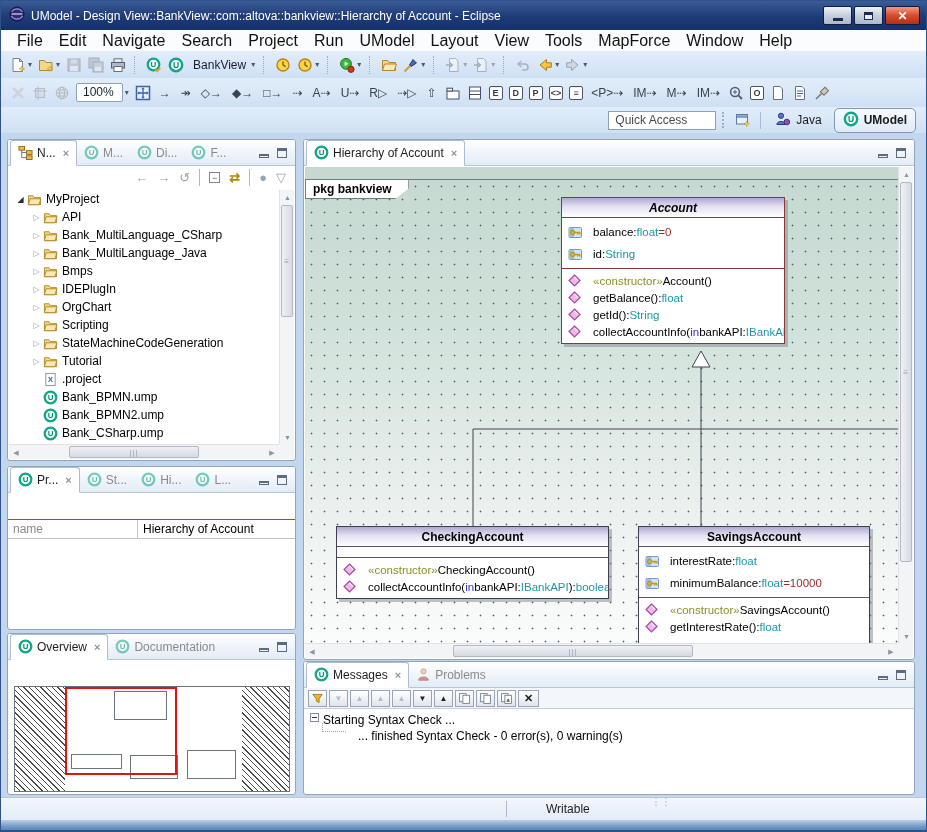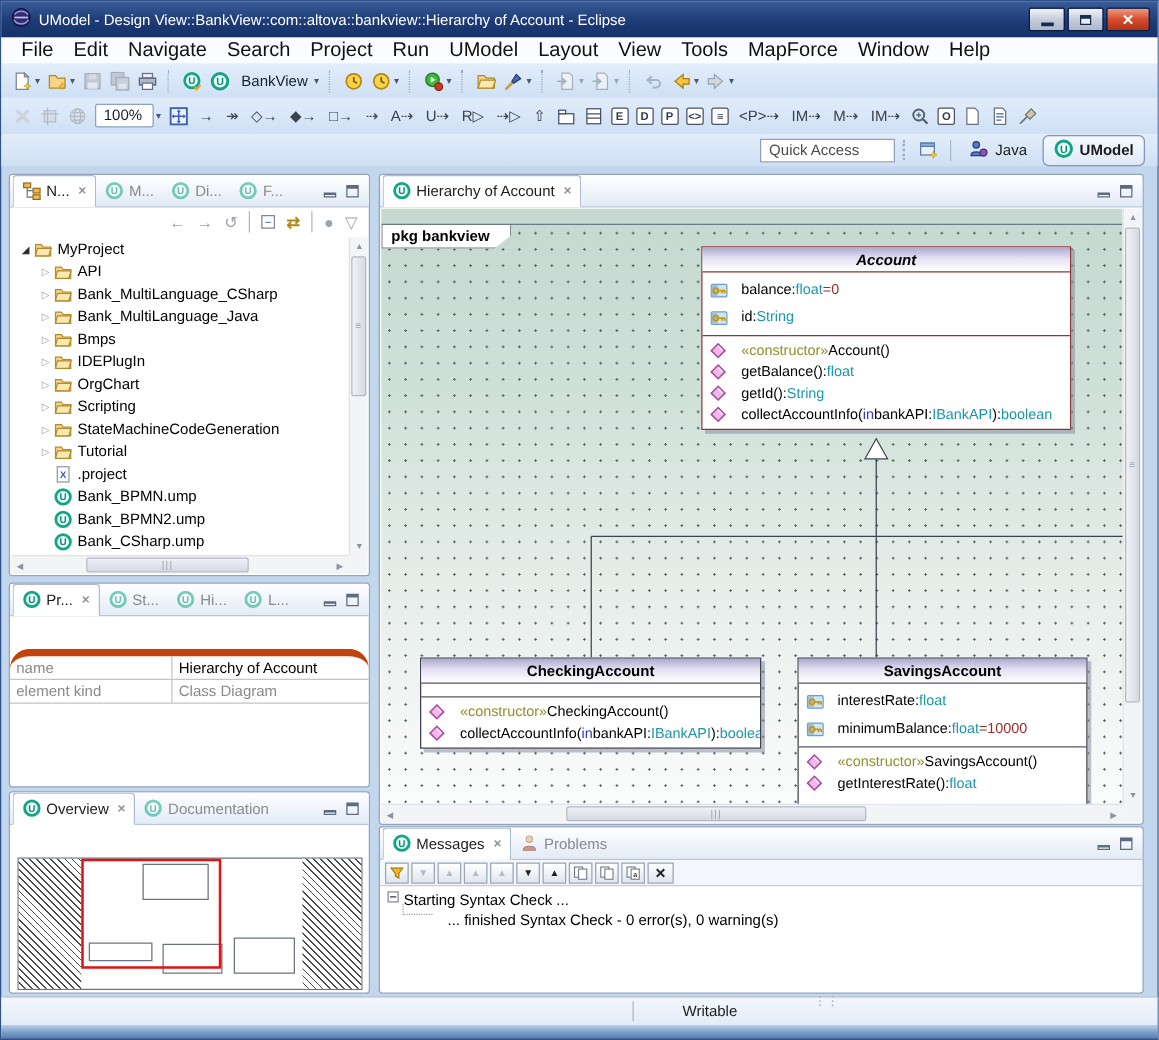--- a/index.html
+++ b/index.html
@@ -82,21 +82,21 @@
   
   .sbv { position:absolute; width:15px; background:#f3f4f6; border-left:1px solid #dfe2e8; }
   .sbh { position:absolute; height:15px; background:#f3f4f6; border-top:1px solid #dfe2e8; }
   .sbtn { position:absolute; width:15px; height:14px; color:#8b93a3; font-size:7px; display:flex; align-items:center; justify-content:center; }
   .sthumb { position:absolute; background:linear-gradient(90deg,#f0f1f4,#d5dae2); border:1px solid #b2b8c4; border-radius:2px; }
   .sthumb.hz { background:linear-gradient(180deg,#f0f1f4,#d5dae2); }
   .grip { position:absolute; left:50%; top:50%; transform:translate(-50%,-50%); color:#9aa2b0; font-size:8px; letter-spacing:1px; }
   .corner { position:absolute; right:1px; bottom:1px; width:15px; height:15px; background:#f3f4f6; }
 
   
-  .ptable { position:absolute; left:0; right:0; top:52px; font-size:12px; border-top:6px solid #c2410c;border-radius:16px; }
+  .ptable { position:absolute; left:0; right:0; top:52px; font-size:12px; border-top:1px solid #c2410c; }
   .prow { display:grid; grid-template-columns:130px 1fr; border-bottom:1px solid #c4c4c4; height:19px; }
   .pkey { color:#8a8a8a; padding:2px 5px; border-right:1px solid #c4c4c4; }
   .pval { color:#8a8a8a; padding:2px 5px; }
   .pval.em { color:#000; }
 
   
   .map { position:absolute; left:6px; top:52px; width:276px; height:106px; border:1px solid #6a7480; background:#fff; }
   .hatch { position:absolute; top:0; bottom:0; background:repeating-linear-gradient(45deg,#ffffff 0 3px,#4a4a4a 3px 4px); }
   .mrect { position:absolute; border:1px solid #6a7480; background:#fff; }
   .vport { position:absolute; border:2px solid #e01212; }
@@ -804,24 +804,20 @@
         <span class="minmax">
           <span class="mm-min"></span>
           <span class="mm-max"></span>
         </span>
       </div>
     <div class="ptable" id="ptable">
         <div class="prow">
           <div class="pkey">name</div>
           <div class="pval em">Hierarchy of Account</div>
         </div>
-        <div class="prow">
-          <div class="pkey">element kind</div>
-          <div class="pval">Class Diagram</div>
-        </div>
       </div>
   </div>
 
   <div class="vpanel" id="overviewP">
     <div class="tabbar" id="ovw-tabs">
         <span class="tab active">
           <span style="display: flex;">
             <svg width="15" height="15" viewBox="0 0 16 16">
               <circle cx="8" cy="8" r="6.2" fill="#effff9" stroke="#13a686" stroke-width="2.4"></circle>
               <text x="8" y="11" text-anchor="middle" font-family="Liberation Sans,sans-serif" font-size="8.5" font-weight="bold" fill="#0b8d6f">U</text>
@@ -876,21 +872,21 @@
       <div class="dots"></div>
       <div class="pkgline"></div>
       <div class="pkgtab">pkg bankview</div>
       <svg class="rel-svg" width="595" height="478">
         <line x1="396" y1="200" x2="396" y2="359" stroke="#3c4450" stroke-width="1"></line>
         <line x1="168" y1="262" x2="594" y2="262" stroke="#3c4450" stroke-width="1"></line>
         <line x1="168" y1="262" x2="168" y2="359" stroke="#3c4450" stroke-width="1"></line>
         <polygon points="396,184 387,200 405,200" fill="#ffffff" stroke="#3c4450" stroke-width="1"></polygon>
       </svg>
       <div id="umlboxes">
-          <div class="uml abstract" style="left: 256px; top: 30px; width: 296px;">
+          <div class="uml abstract" style="left: 256px; top: 30px; width: 224px;">
             <div class="uml-h">Account</div>
             <div class="sec attrs">
               <div class="mrow a">
                 <span class="micon">
                   <svg width="15" height="13" viewBox="0 0 15 13">
                     <rect x="1" y="1.5" width="12.5" height="10" rx="1" fill="#cfe4f7" stroke="#6f9cc9"></rect>
                     <rect x="1.4" y="1.9" width="4.6" height="9.2" fill="#9cc0e4"></rect>
                     <circle cx="4.6" cy="6.5" r="2" fill="none" stroke="#c99a06" stroke-width="1.5"></circle>
                     <path d="M6.6 6.5 H12 M9.8 6.5 v2.1 M11.9 6.5 v2.1" stroke="#c99a06" stroke-width="1.4" fill="none"></path>
                   </svg>

